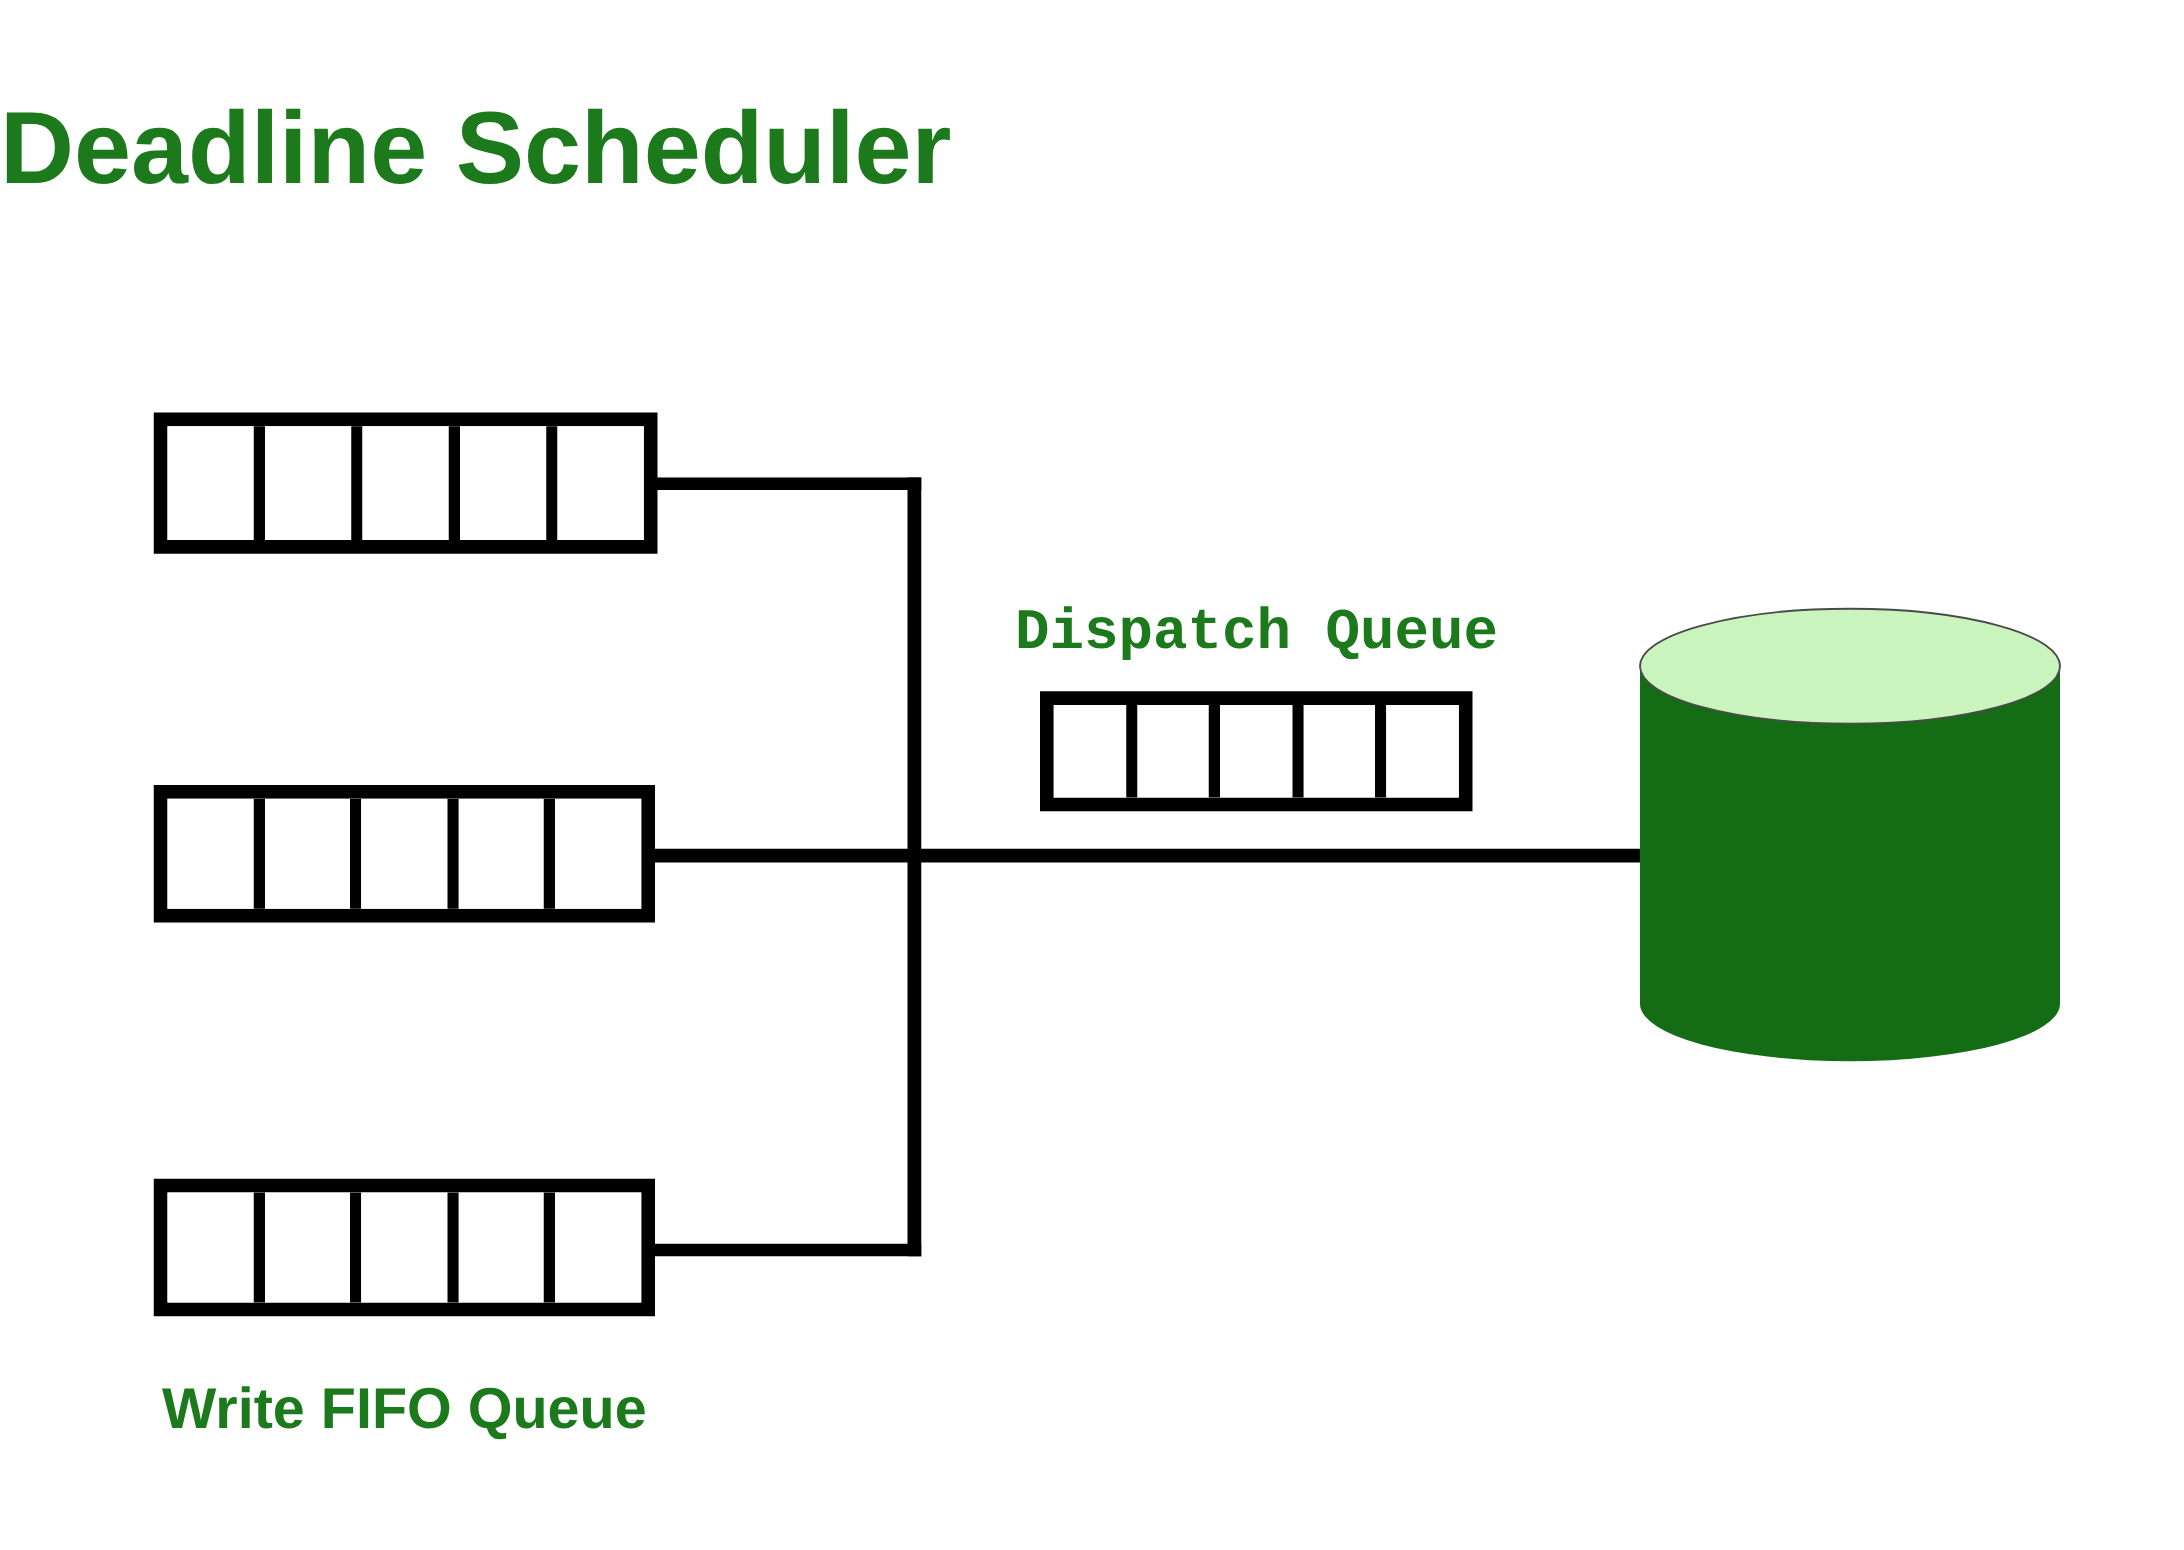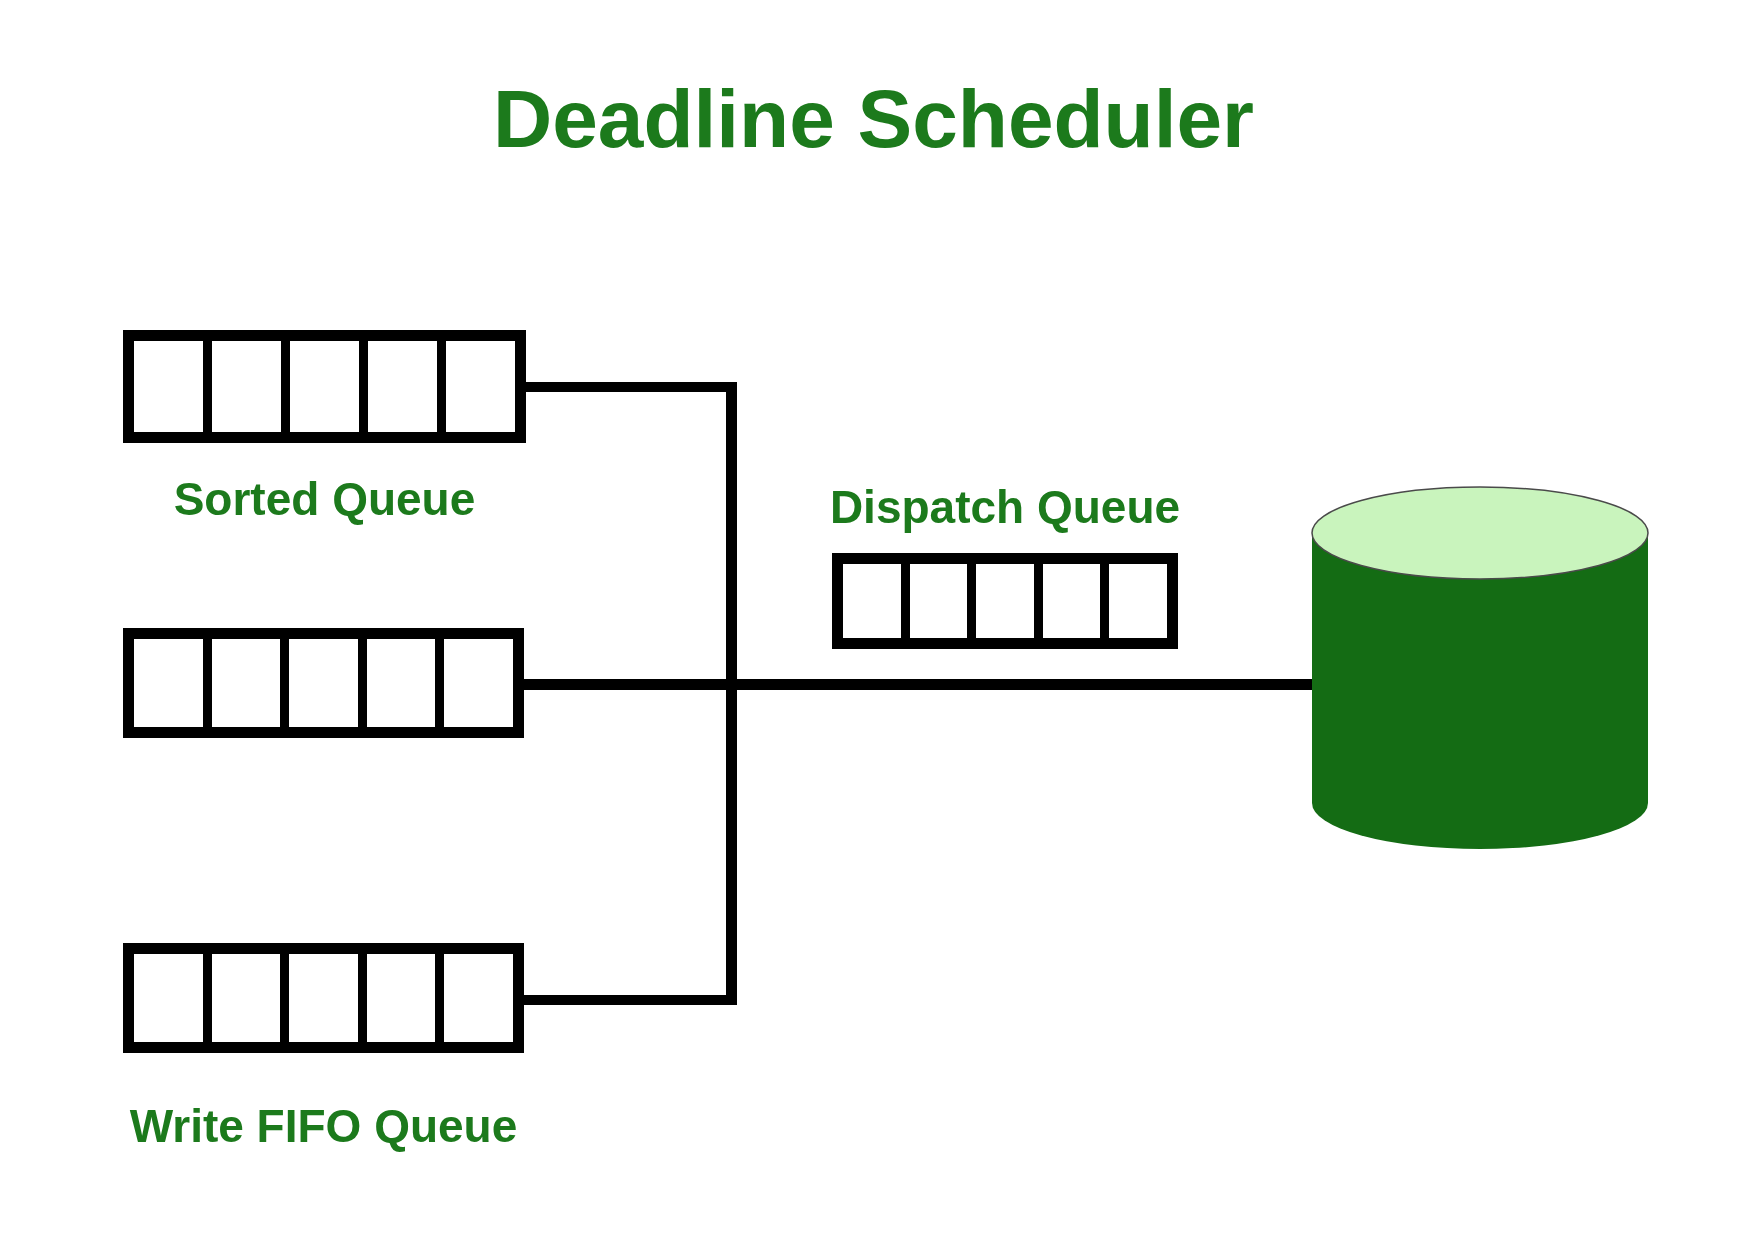--- a/index.html
+++ b/index.html
@@ -14,21 +14,20 @@
     width:1747px;
     height:1240px;
     background:#ffffff;
     overflow:hidden;
     font-family:"Liberation Sans", sans-serif;
   }
   .title{
     position:absolute;
     left:0; top:72px;
     width:1747px;
-    text-align:center;
     font-size:82px;
     font-weight:bold;
     color:var(--green);
     letter-spacing:0px;
   }
   
   .queue{
     position:absolute;
     box-sizing:border-box;
     border:11px solid var(--line);
@@ -50,21 +49,21 @@
     position:absolute;
     font-size:46px;
     font-weight:bold;
     color:var(--green);
     text-align:center;
     white-space:nowrap;
   }
   .l-sorted  {left:123px; width:403px; top:472px;}
   .l-read    {left:103px; width:441px; top:797px;}
   .l-write   {left:103px; width:441px; top:1099px;}
-  .l-dispatch{left:812px; width:386px; top:480px;}
+  .l-dispatch{left:812px; width:386px; top:480px;font-family:Liberation Mono, monospace;}
 
   
   .hline,.vline{position:absolute; background:var(--line);}
   .c-sorted{left:518px; top:382px; width:219px; height:10px;}
   .c-main  {left:518px; top:679px; width:828px; height:11px;}
   .c-write {left:518px; top:995px; width:219px; height:10px;}
   .c-trunk {left:726px; top:382px; width:11px; height:623px;}
 
   .arrowhead{position:absolute; left:1315px; top:645px;}
   .disk{position:absolute; left:1310px; top:485px;}
@@ -78,21 +77,20 @@
 
   <div class="title">Deadline Scheduler</div>
 
   <div class="queue q-sorted">
       <div class="cell"></div>
       <div class="cell"></div>
       <div class="cell"></div>
       <div class="cell"></div>
       <div class="cell"></div>
     </div>
-  <div class="qlabel l-sorted">Sorted Queue</div>
 
   <div class="queue q-read">
       <div class="cell"></div>
       <div class="cell"></div>
       <div class="cell"></div>
       <div class="cell"></div>
       <div class="cell"></div>
     </div>
 
   <div class="queue q-write">

